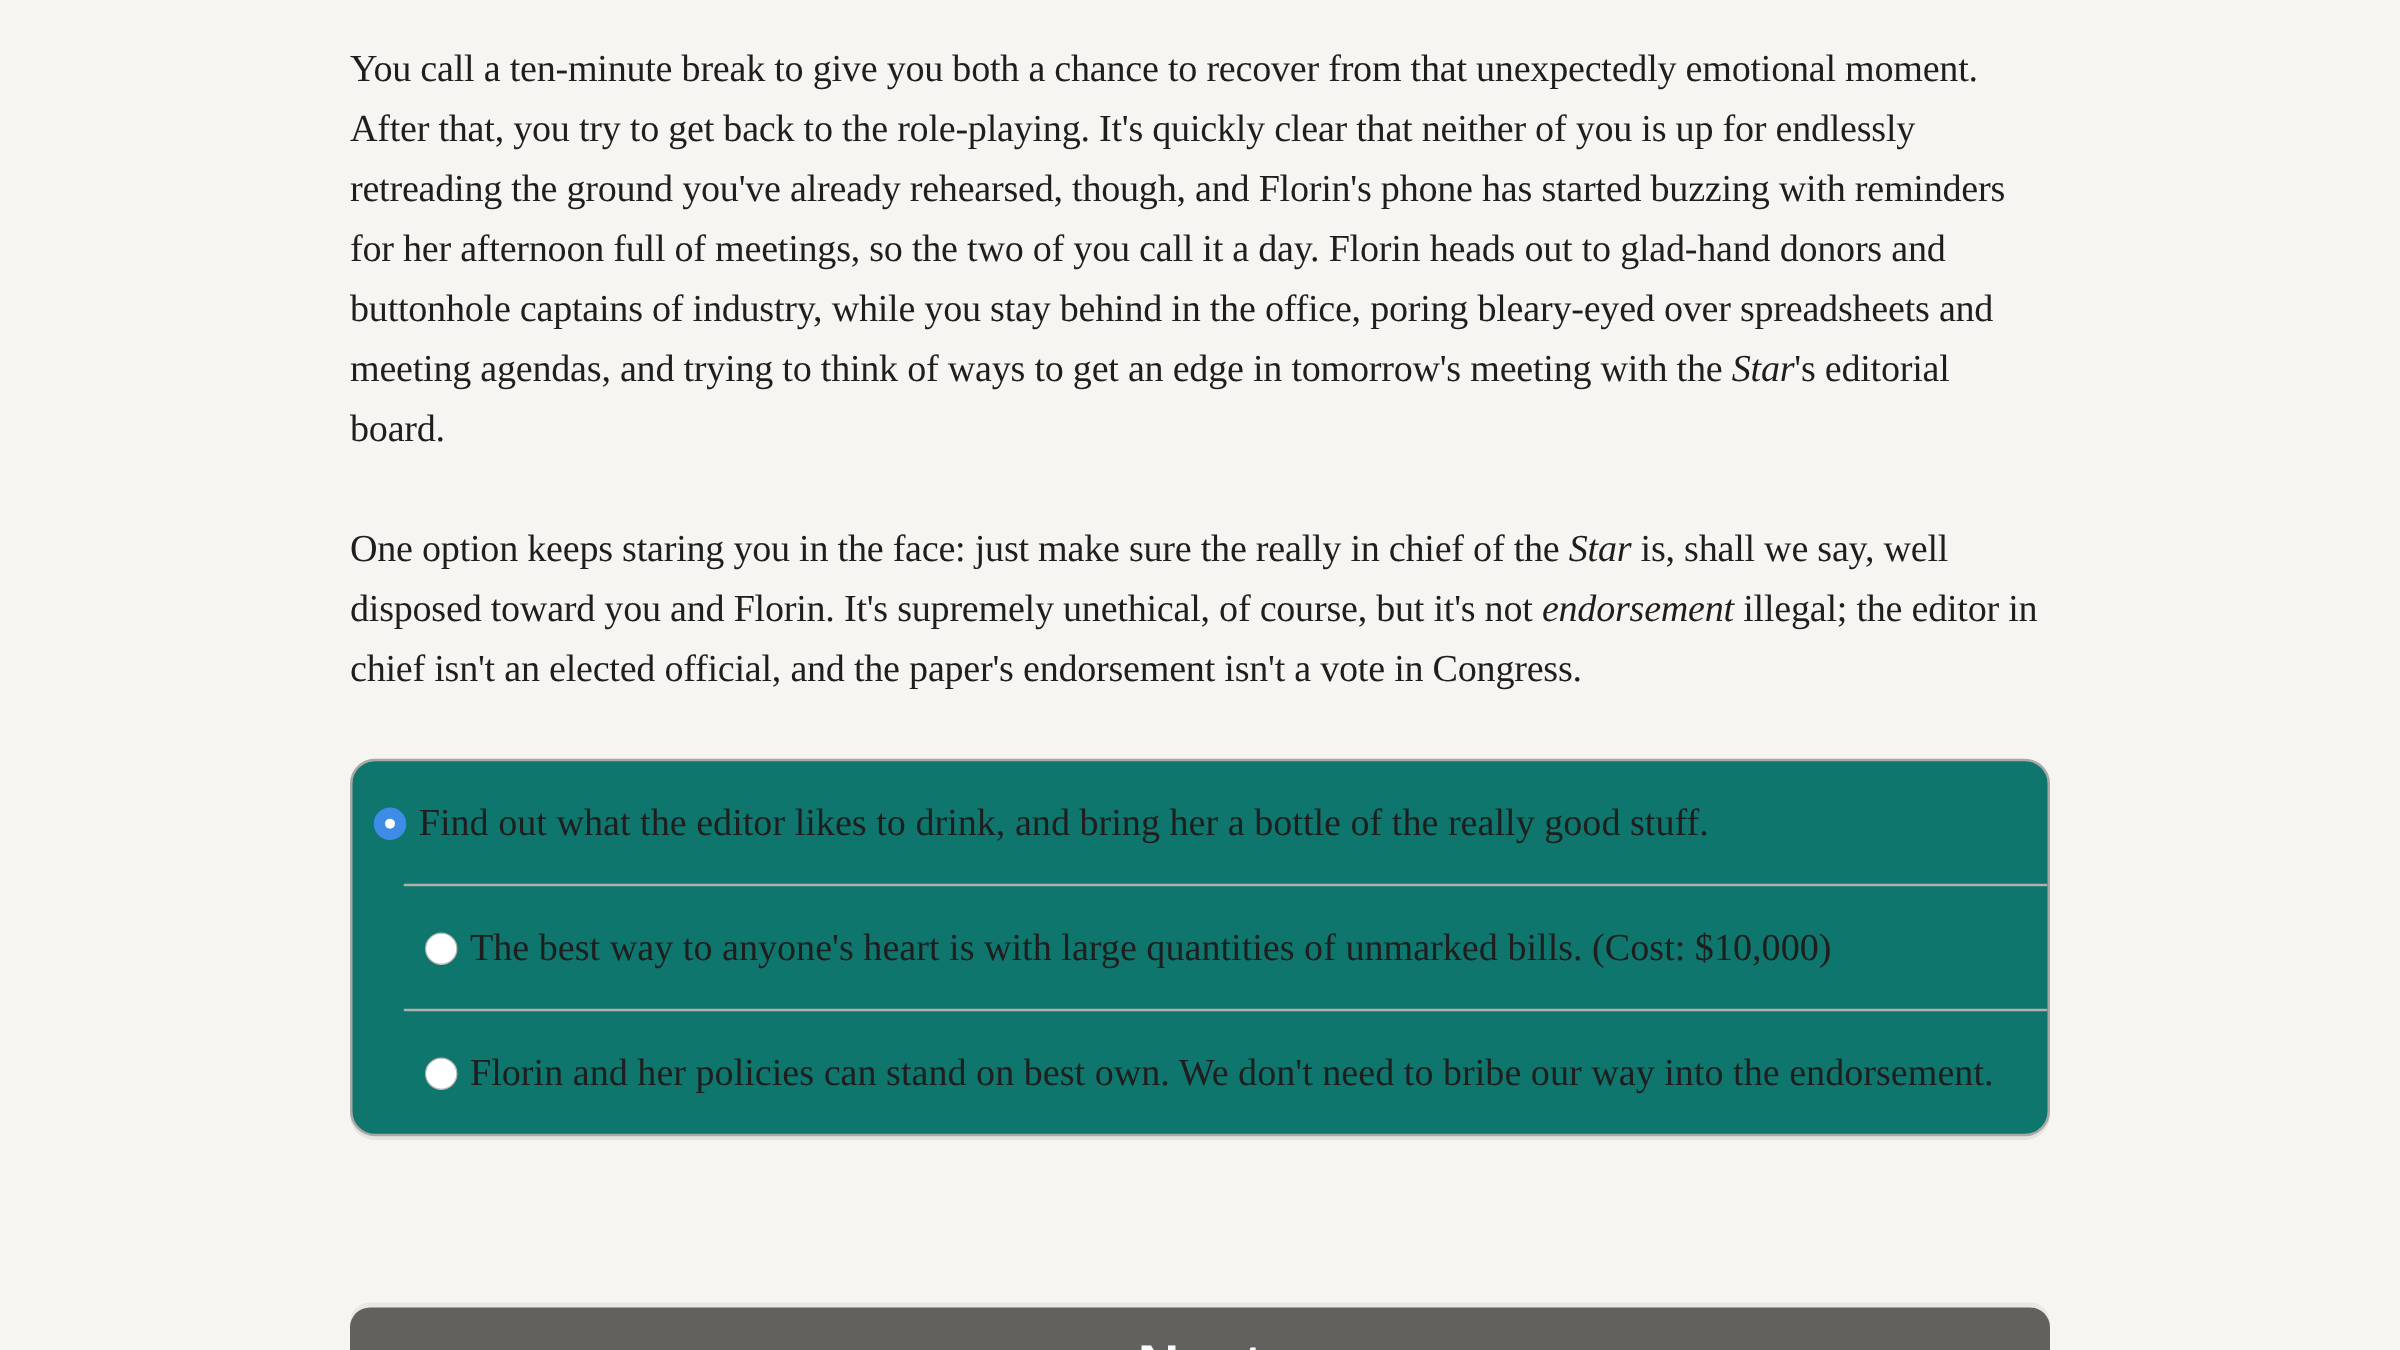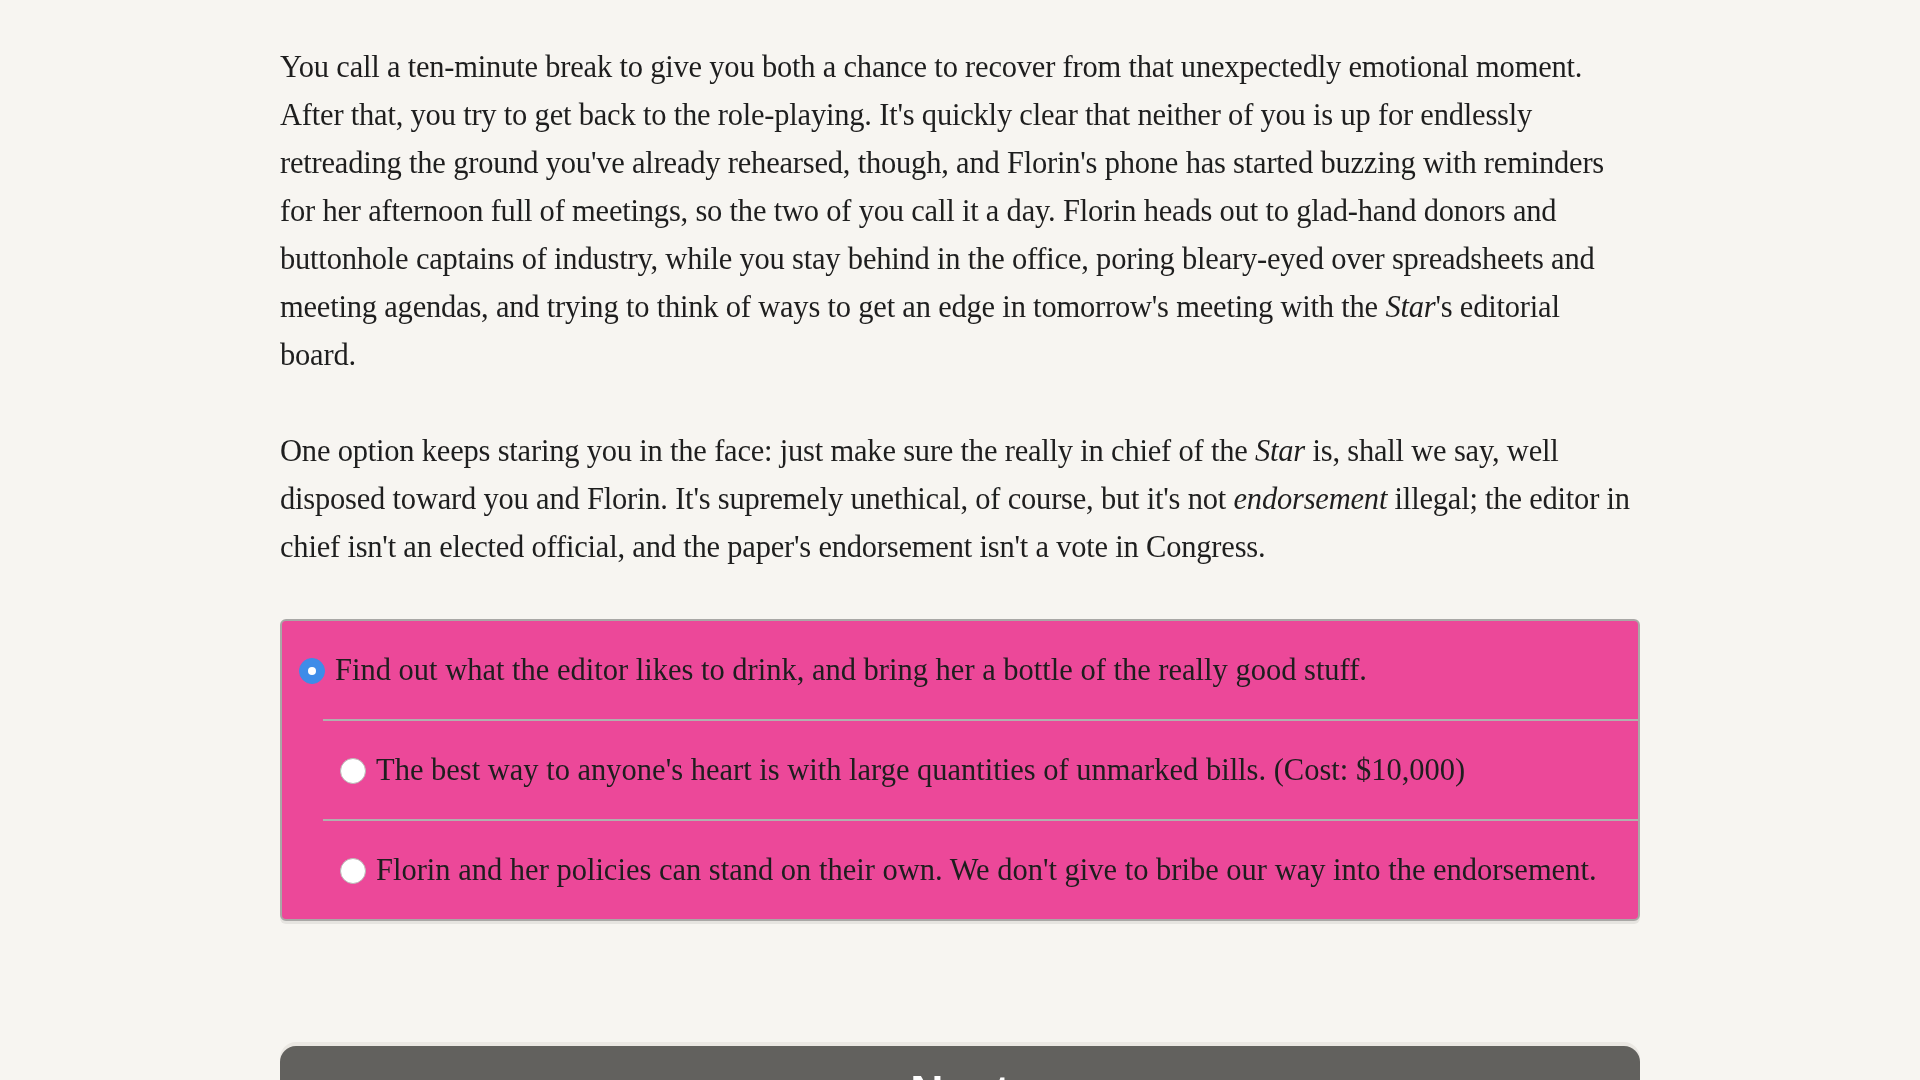--- a/index.html
+++ b/index.html
@@ -10,35 +10,35 @@
     overflow: hidden;
     background: #f7f5f1;
   }
   body {
     font-family: "Liberation Serif", "DejaVu Serif", serif;
     color: #1e1e1e;
   }
   .page {
     position: absolute;
     left: 280px;
-    top: 43px;
+    top: 31px;
     width: 1360px;
   }
   .passage p {
     margin: 0 0 48px 0;
     font-size: 30.5px;
     line-height: 48px;
     letter-spacing: -0.2px;
   }
   .passage p em { font-style: italic; }
   .choices {
     margin-top: 0;
     border: 2px solid #a9a8a6;
-    border-radius: 6px;
-    background: #ec4899;
+    border-radius: 20px;
+    background: #0f766e;
     box-shadow: 0 3px 0 #e6e4e0;
     overflow: hidden;
   }
   .choice {
     position: relative;
     padding: 25px 18px 25px 17px;
     font-size: 30.5px;
     line-height: 48px;
     min-height: 46px;
     cursor: pointer;
@@ -107,18 +107,18 @@
   </div>
 
   <div class="choices">
     <div class="choice">
       <span class="radio checked"></span><span>Find out what the editor likes to drink, and bring her a bottle of the really good stuff.</span>
     </div>
     <div class="choice">
       <span class="radio"></span><span>The best way to anyone's heart is with large quantities of unmarked bills. (Cost: $10,000)</span>
     </div>
     <div class="choice">
-      <span class="radio"></span><span>Florin and her policies can stand on their own. We don't give to bribe our way into the endorsement.</span>
+      <span class="radio"></span><span>Florin and her policies can stand on best own. We don't need to bribe our way into the endorsement.</span>
     </div>
   </div>
 </div>
 
 <button class="next-btn">Next</button>
 
 </body></html>

